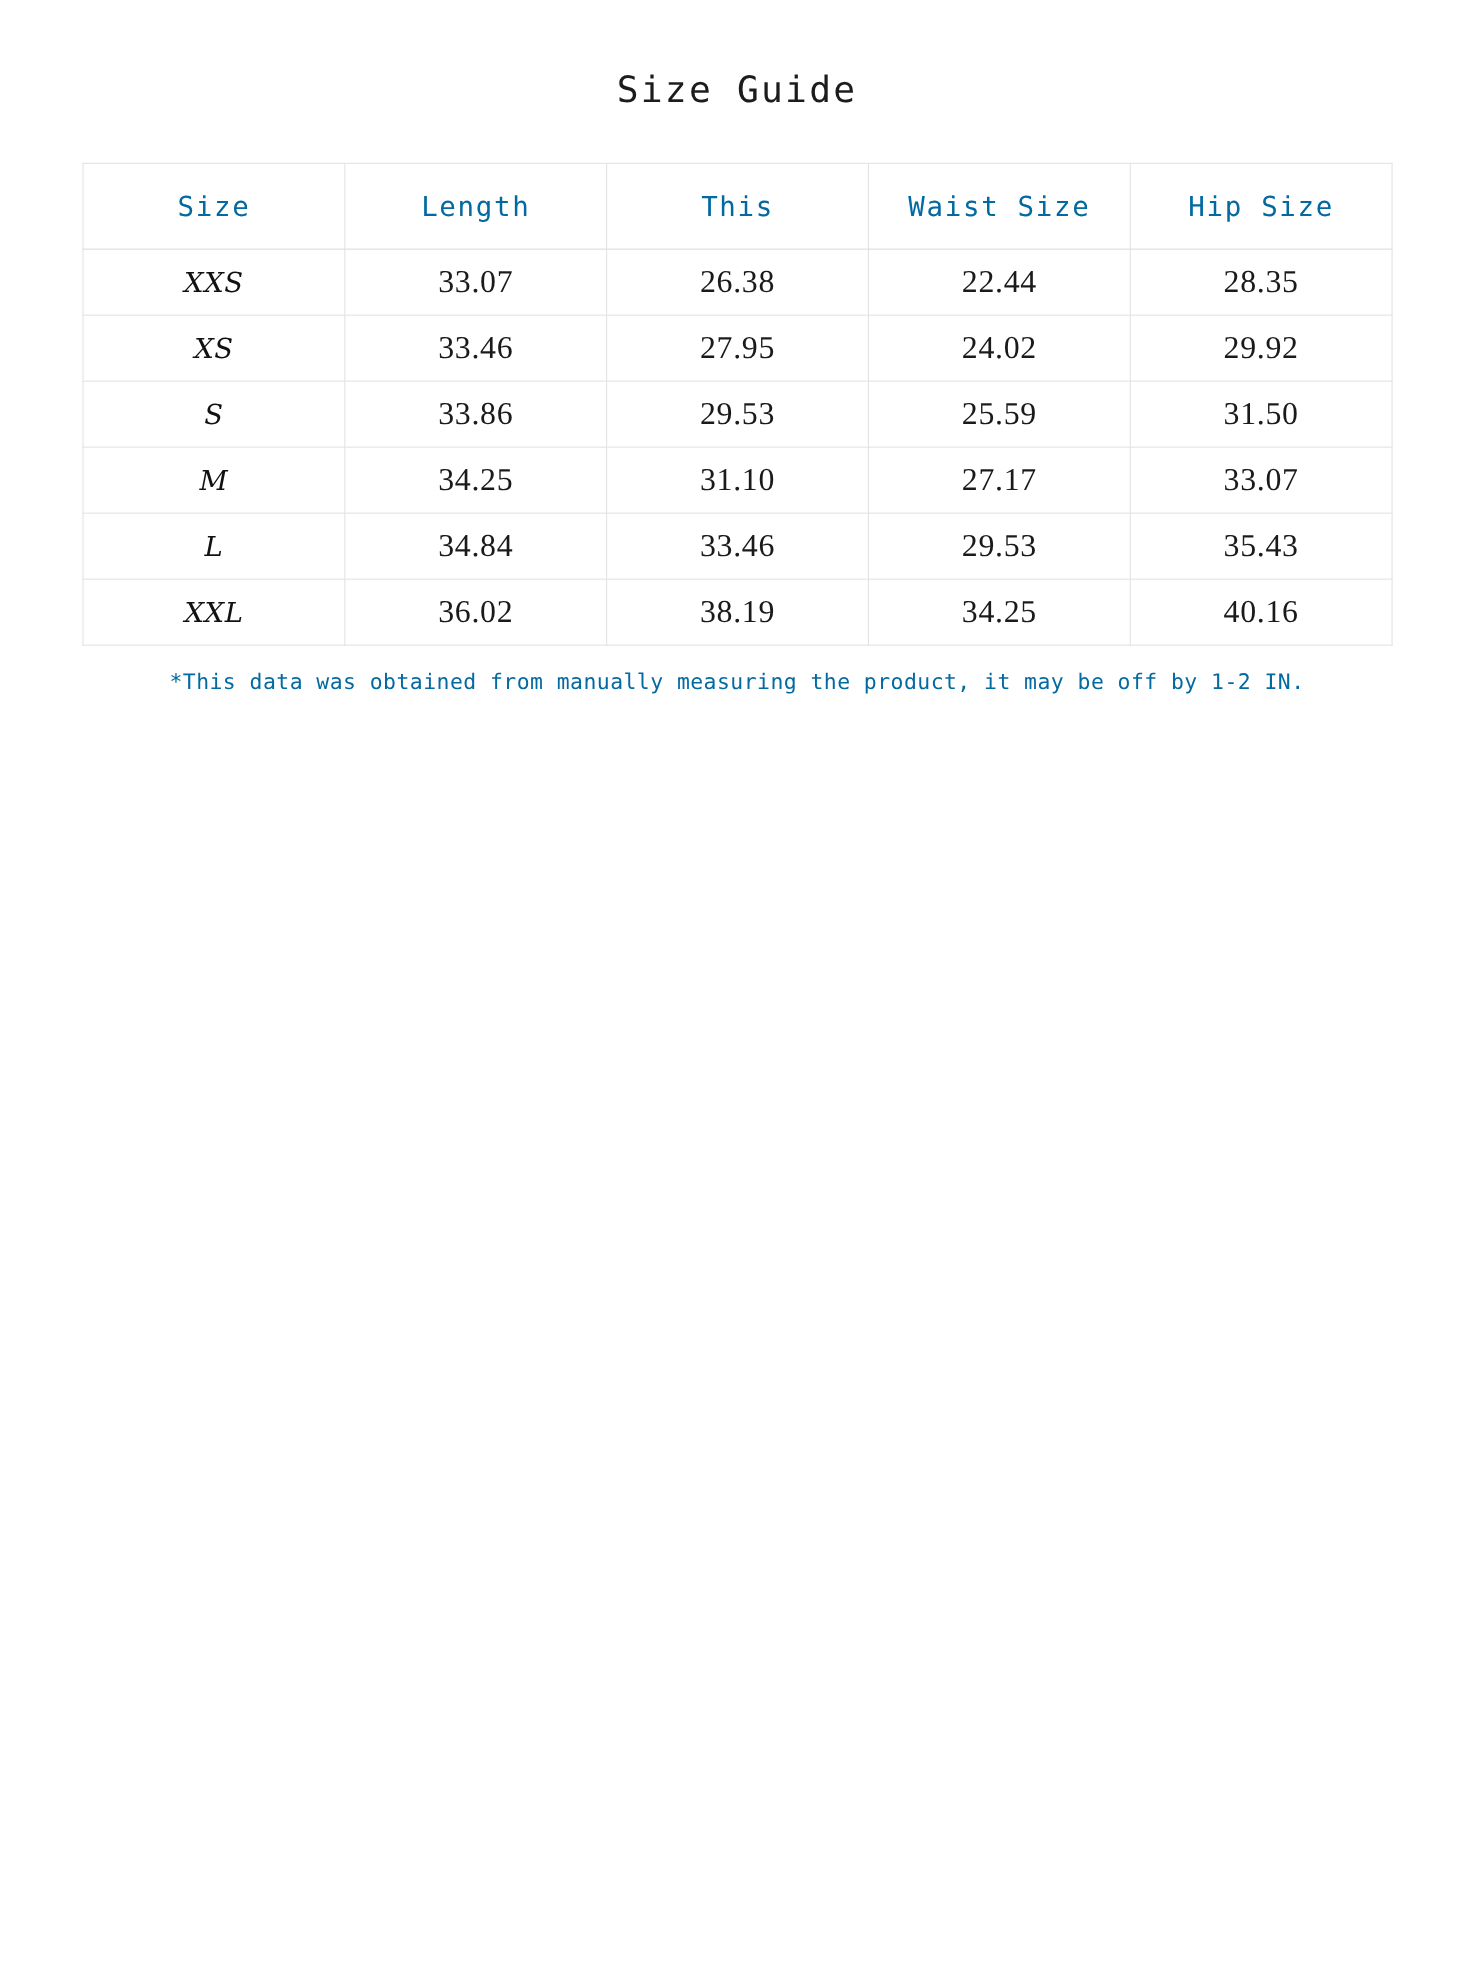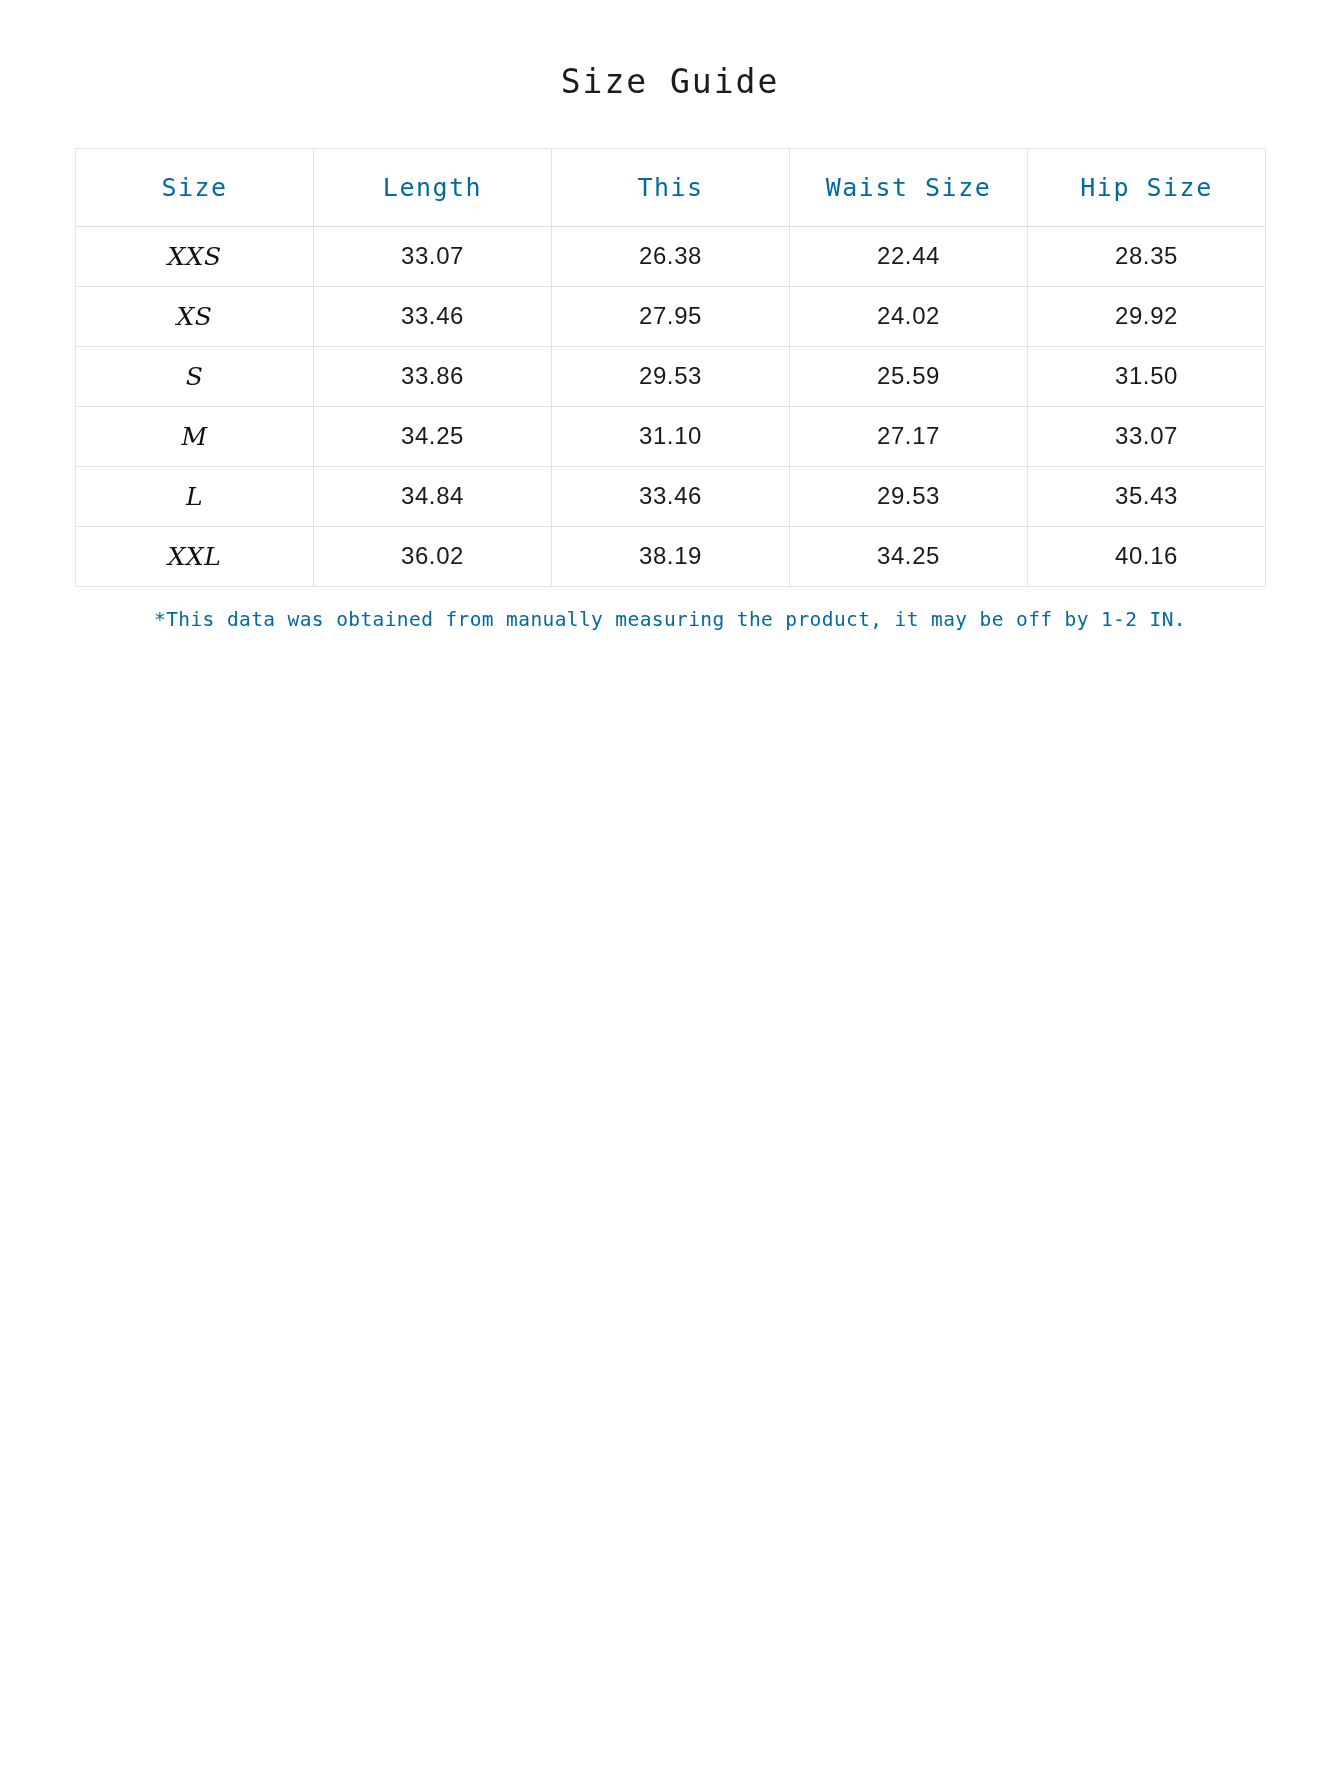--- a/index.html
+++ b/index.html
@@ -59,24 +59,24 @@
     height: 77px;
     font-weight: 400;
     font-size: 25px;
     letter-spacing: 1.5px;
     color: #0369a1;
     font-family: "DejaVu Sans Mono", "Liberation Mono", monospace;
     border-bottom: 1px solid #dcdcdc;
   }
   table.size-table tbody td {
     height: 59px;
-    font-size: 24px;
+    font-size: 29px;
     letter-spacing: 0.6px;
     color: #1a1a1a;
-    font-family: Liberation Sans, sans-serif;
+    font-family: Liberation Serif, serif;
   }
   table.size-table tbody td.size-cell {
     font-family: "DejaVu Serif", "Liberation Serif", serif;
     font-size: 25px;
     letter-spacing: 0.5px;
     color: #111111;
     font-style: italic;
   }
   .footnote {
     width: 1190px;

